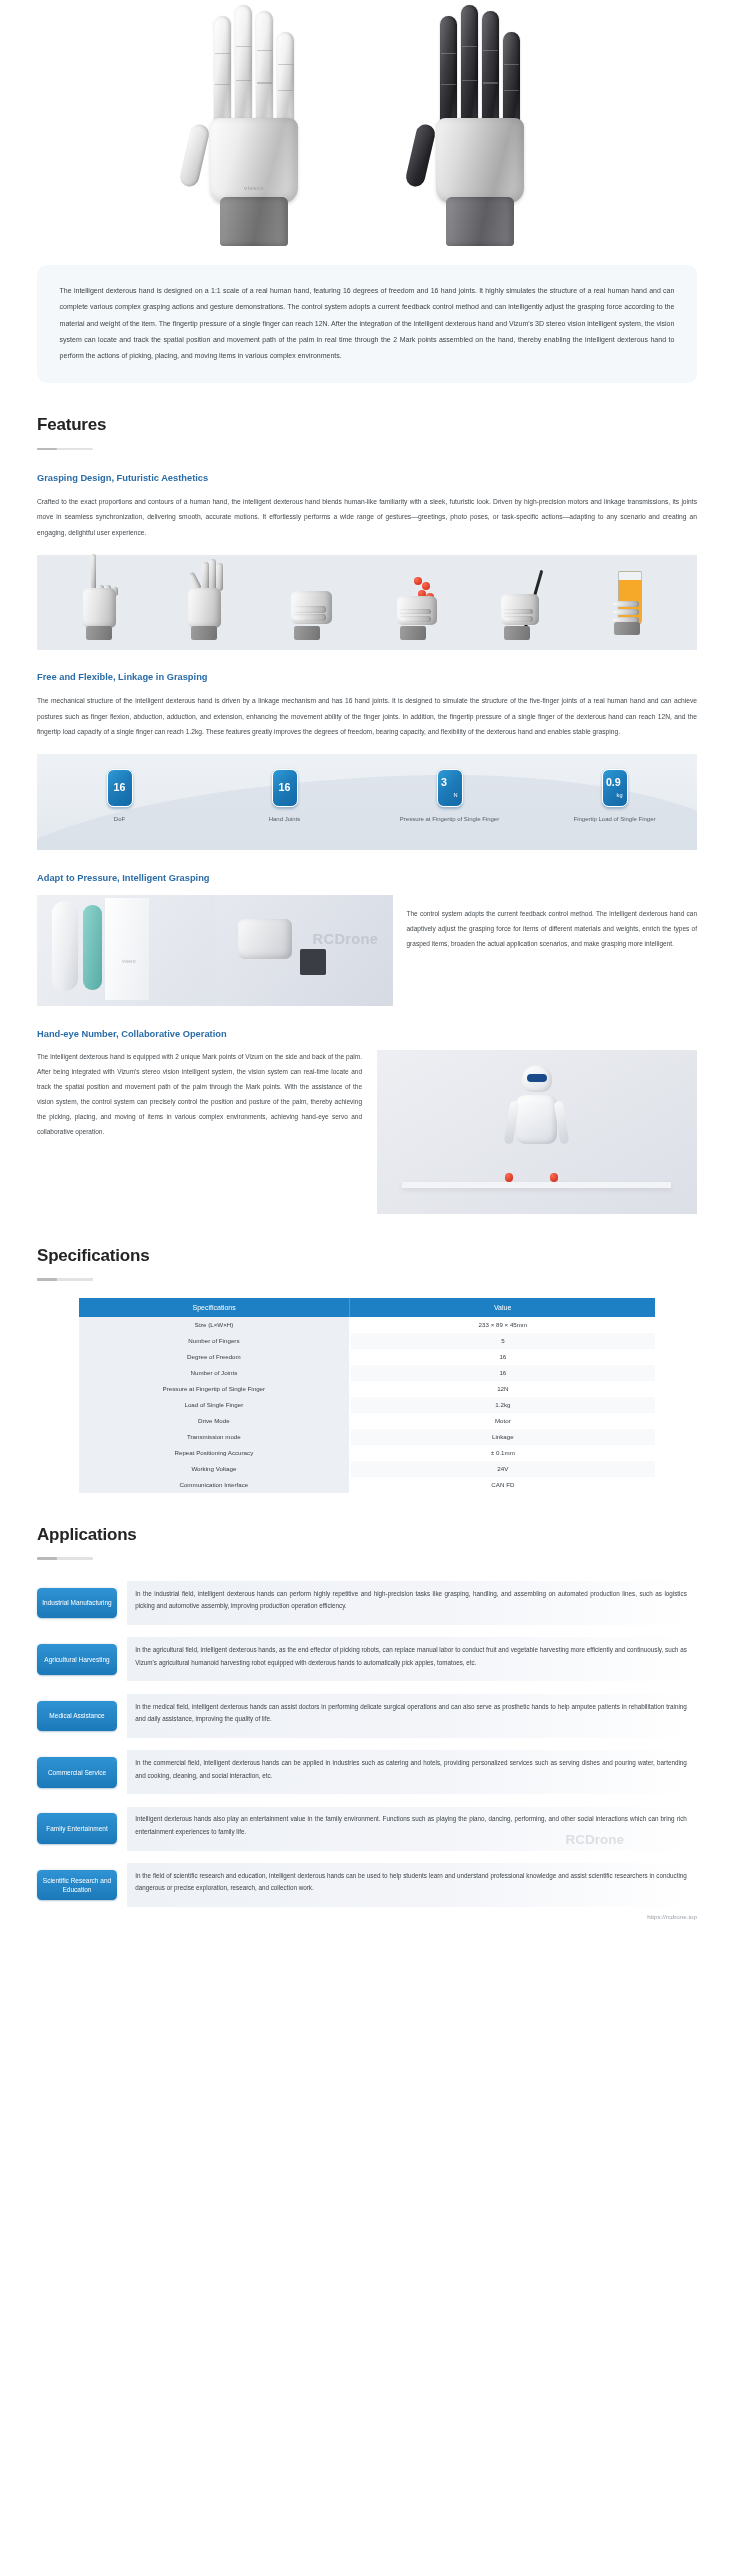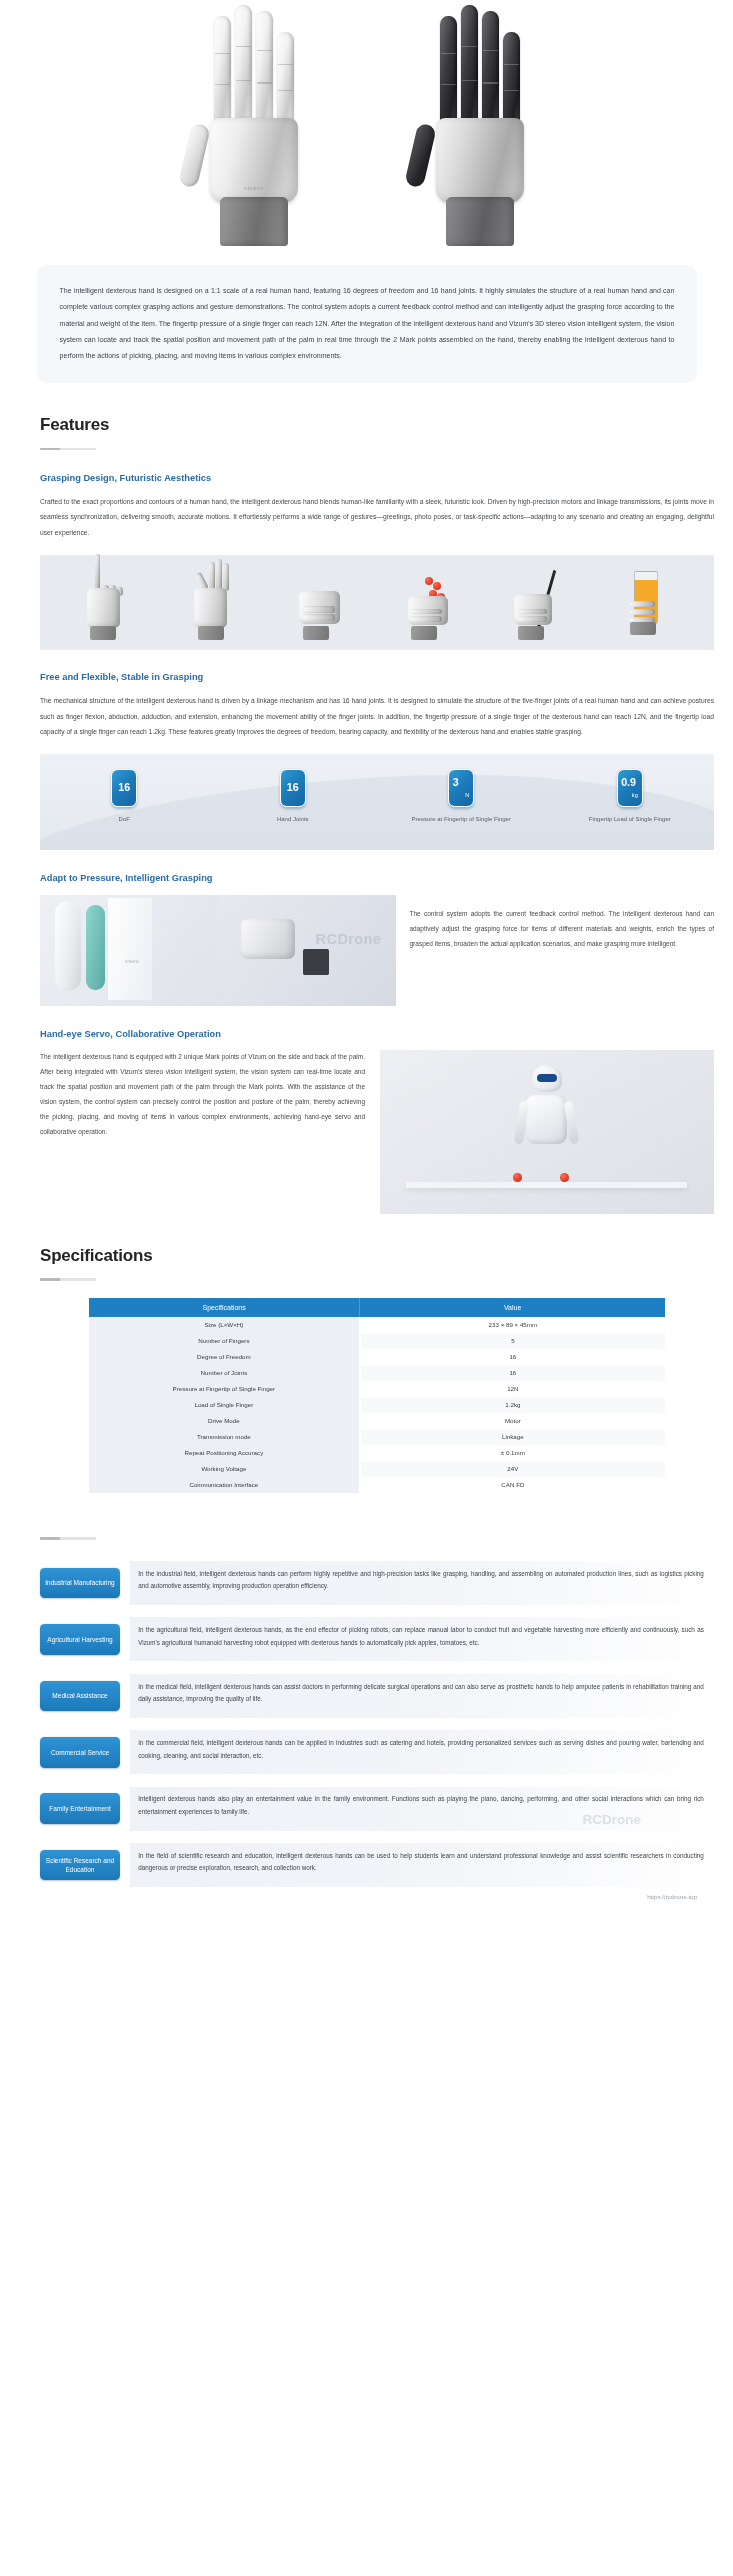--- a/index.html
+++ b/index.html
@@ -103,21 +103,21 @@
     padding: 18px 22.6px 19px 22.6px;
   }
   .intro-card p {
     font-size: 7px;
     line-height: 2.33;
     color: #3d4449;
     text-align: justify;
   }
 
   
-  .section { padding: 0 20px; margin-left: 20px; }
+  .section { padding: 0 37px; }
   .sec-title {
     font-size: 17px;
     font-weight: bold;
     color: #242424;
     letter-spacing: -0.2px;
   }
   .sec-rule {
     width: 56px; height: 2.3px; background: #e2e2e2;
     margin-top: 12.4px; position: relative; border-radius: 1.1px;
   }
@@ -367,21 +367,21 @@
           <div class="g-fing" style="left:17px;bottom:25px;width:26px;height:5.6px;border-radius:3.4px;"></div>
           <div class="g-fing" style="left:17px;bottom:33px;width:26px;height:5.6px;border-radius:3.4px;"></div>
           <div class="g-cuff" style="left:18px;bottom:4.5px;"></div>
         </div>
       </div>
     </div>
 
     <div class="sp-40"></div>
 
     <div>
-      <div class="feat-title">Free and Flexible, Stable in Grasping</div>
+      <div class="feat-title">Free and Flexible, Linkage in Grasping</div>
       <div class="feat-p">The mechanical structure of the intelligent dexterous hand is driven by a linkage mechanism and has 16 hand joints. It is designed to simulate the structure of the five-finger joints of a real human hand and can achieve postures such as finger flexion, abduction, adduction, and extension, enhancing the movement ability of the finger joints. In addition, the fingertip pressure of a single finger of the dexterous hand can reach 12N, and the fingertip load capacity of a single finger can reach 1.2kg. These features greatly improves the degrees of freedom, bearing capacity, and flexibility of the dexterous hand and enables stable grasping.</div>
 
       <div class="metric-band">
         <div class="wave"></div>
         <div class="metric">
           <div class="chip">
             <span class="big">16</span>
           </div>
           <div class="cap">DoF</div>
         </div>
@@ -426,21 +426,21 @@
           </div>
           <div class="wm" style="right:14.7px;top:36px;">RCDrone</div>
         </div>
         <div class="col-text">The control system adopts the current feedback control method. The intelligent dexterous hand can adaptively adjust the grasping force for items of different materials and weights, enrich the types of grasped items, broaden the actual application scenarios, and make grasping more intelligent.</div>
       </div>
     </div>
 
     <div class="sp-40"></div>
 
     <div>
-      <div class="feat-title">Hand-eye Servo, Collaborative Operation</div>
+      <div class="feat-title">Hand-eye Number, Collaborative Operation</div>
       <div class="two-col-r">
         <div class="col-text-l">The intelligent dexterous hand is equipped with 2 unique Mark points of Vizum on the side and back of the palm. After being integrated with Vizum's stereo vision intelligent system, the vision system can real-time locate and track the spatial position and movement path of the palm through the Mark points. With the assistance of the vision system, the control system can precisely control the position and posture of the palm, thereby achieving the picking, placing, and moving of items in various complex environments, achieving hand-eye servo and collaborative operation.</div>
         <div class="photo-right">
           <div class="robot">
             <div class="head">
                 <div class="visor"></div>
               </div>
             <div class="body"></div>
             <div class="arm l"></div>
             <div class="arm r"></div>
@@ -510,20 +510,21 @@
             <td class="k">Communication Interface</td>
             <td class="v">CAN FD</td>
           </tr>
       </tbody>
     </table>
   </div>
 
   <div class="sp-56"></div>
 
   <div class="section">
+    <div class="sec-title">Applications</div>
     <div class="sec-rule"></div>
 
     <div class="sp-16"></div>
 
     <div class="app-row">
       <div class="app-badge">Industrial Manufacturing</div>
       <div class="app-text">In the industrial field, intelligent dexterous hands can perform highly repetitive and high-precision tasks like grasping, handling, and assembling on automated production lines, such as logistics picking and automotive assembly, improving production operation efficiency.</div>
     </div>
     <div class="app-row">
       <div class="app-badge">Agricultural Harvesting</div>

